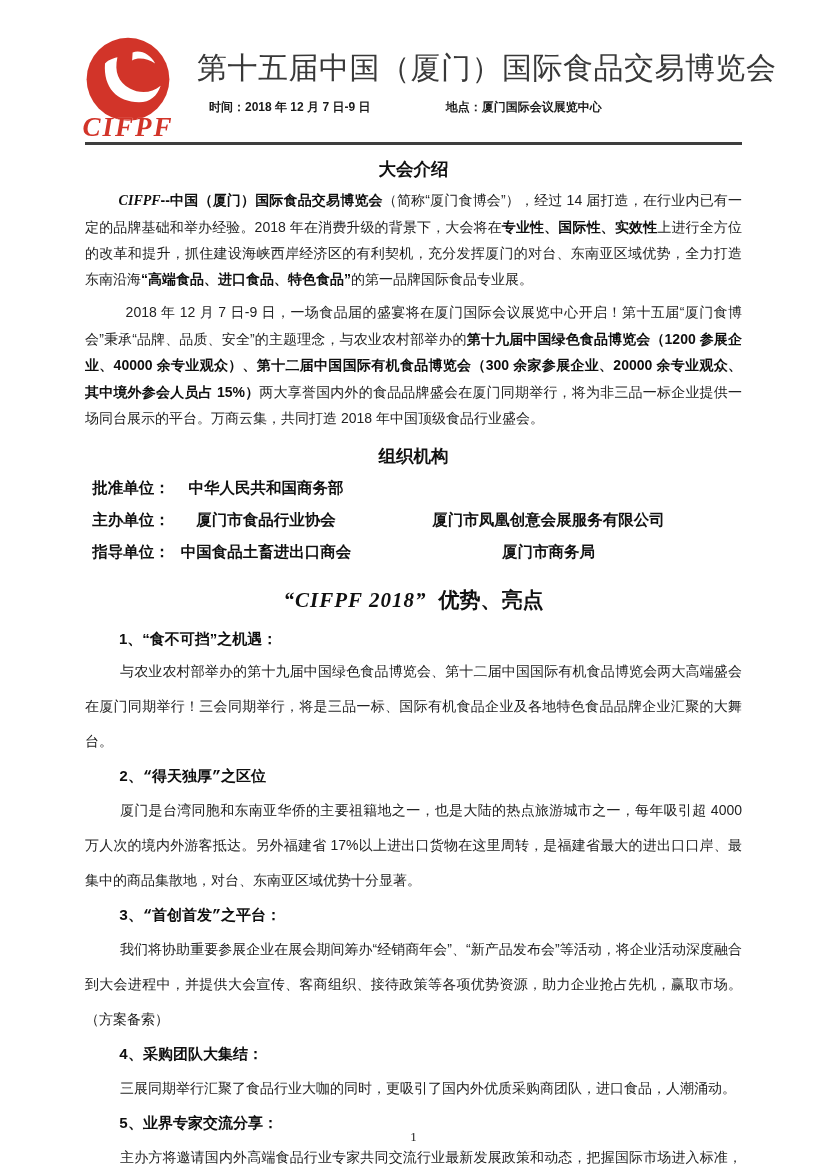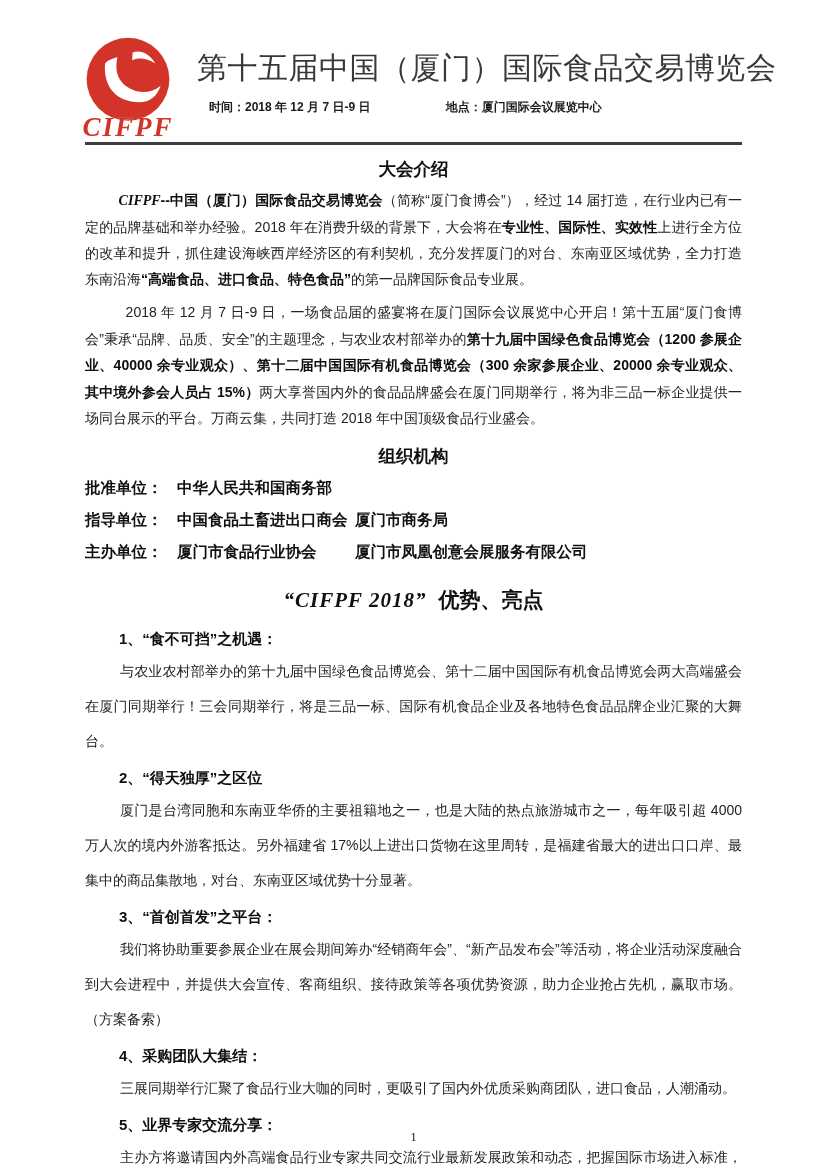--- a/index.html
+++ b/index.html
@@ -48,30 +48,30 @@
   .para{
     text-align:justify;font-size:14px;color:#222;
     margin:6px 0 0;
   }
   .p1{line-height:26px;text-indent:2.4em;margin-top:6px;}
   .p2{line-height:26.5px;text-indent:2.9em;margin-top:7px;}
   .b{font-weight:bold;color:#0f0f0f;}
   .i{font-style:italic;font-family:"Liberation Serif","DejaVu Serif",serif;}
   
   .org{margin-top:4px;}
-  .org-row{display:flex;font-weight:bold;font-size:15.5px;line-height:32px;color:#111;}
+  .org-row{display:flex;font-weight:bold;font-size:15.5px;line-height:32px;color:#111;text-align:center;}
   .org-label{flex:0 0 92px;}
   .org-col1{flex:0 0 178px;}
   .org-col2{flex:1;}
   
   .item-title{
     font-weight:bold;font-size:15px;line-height:21px;color:#0f0f0f;
     padding-left:34px;margin-top:14px;
   }
-  .item-gap{margin-top:8px;}
+  .item-gap{margin-top:8px;font-family:Liberation Mono, monospace;}
   .item-body{
     font-size:14px;line-height:35px;color:#222;
     text-align:justify;text-indent:2.5em;margin-top:5px;
   }
   .page-number{
     position:absolute;left:0;bottom:24px;width:100%;
     text-align:center;font-size:13px;color:#222;
     font-family:"Liberation Serif","DejaVu Serif",serif;
   }
 </style>
@@ -107,28 +107,28 @@
     <div class="para p2"><span>2018 年 12 月 7 日-9 日，一场食品届的盛宴将在厦门国际会议展览中心开启！第十五届“厦门食博会”秉承“品牌、品质、安全”的主题理念，与农业农村部举办的</span><span class="b">第十九届中国绿色食品博览会（1200 参展企业、40000 余专业观众）、第十二届中国国际有机食品博览会（300 余家参展企业、20000 余专业观众、其中境外参会人员占 15%）</span><span>两大享誉国内外的食品品牌盛会在厦门同期举行，将为非三品一标企业提供一场同台展示的平台。万商云集，共同打造 2018 年中国顶级食品行业盛会。</span></div>
 
     <div class="h-center">组织机构</div>
     <div class="org">
       <div class="org-row">
         <span class="org-label">批准单位：</span>
         <span class="org-col1">中华人民共和国商务部</span>
         <span class="org-col2"></span>
       </div>
       <div class="org-row">
+        <span class="org-label">主办单位：</span>
+        <span class="org-col1">厦门市食品行业协会</span>
+        <span class="org-col2">厦门市凤凰创意会展服务有限公司</span>
+      </div>
+      <div class="org-row">
         <span class="org-label">指导单位：</span>
         <span class="org-col1">中国食品土畜进出口商会</span>
         <span class="org-col2">厦门市商务局</span>
-      </div>
-      <div class="org-row">
-        <span class="org-label">主办单位：</span>
-        <span class="org-col1">厦门市食品行业协会</span>
-        <span class="org-col2">厦门市凤凰创意会展服务有限公司</span>
       </div>
     </div>
 
     <div class="h-center h3">
       <span class="en">“CIFPF 2018”</span><span class="cn">优势、亮点</span>
     </div>
 
     <div class="item-title">1、“食不可挡”之机遇：</div>
     <div class="item-body">与农业农村部举办的第十九届中国绿色食品博览会、第十二届中国国际有机食品博览会两大高端盛会在厦门同期举行！三会同期举行，将是三品一标、国际有机食品企业及各地特色食品品牌企业汇聚的大舞台。</div>
 

